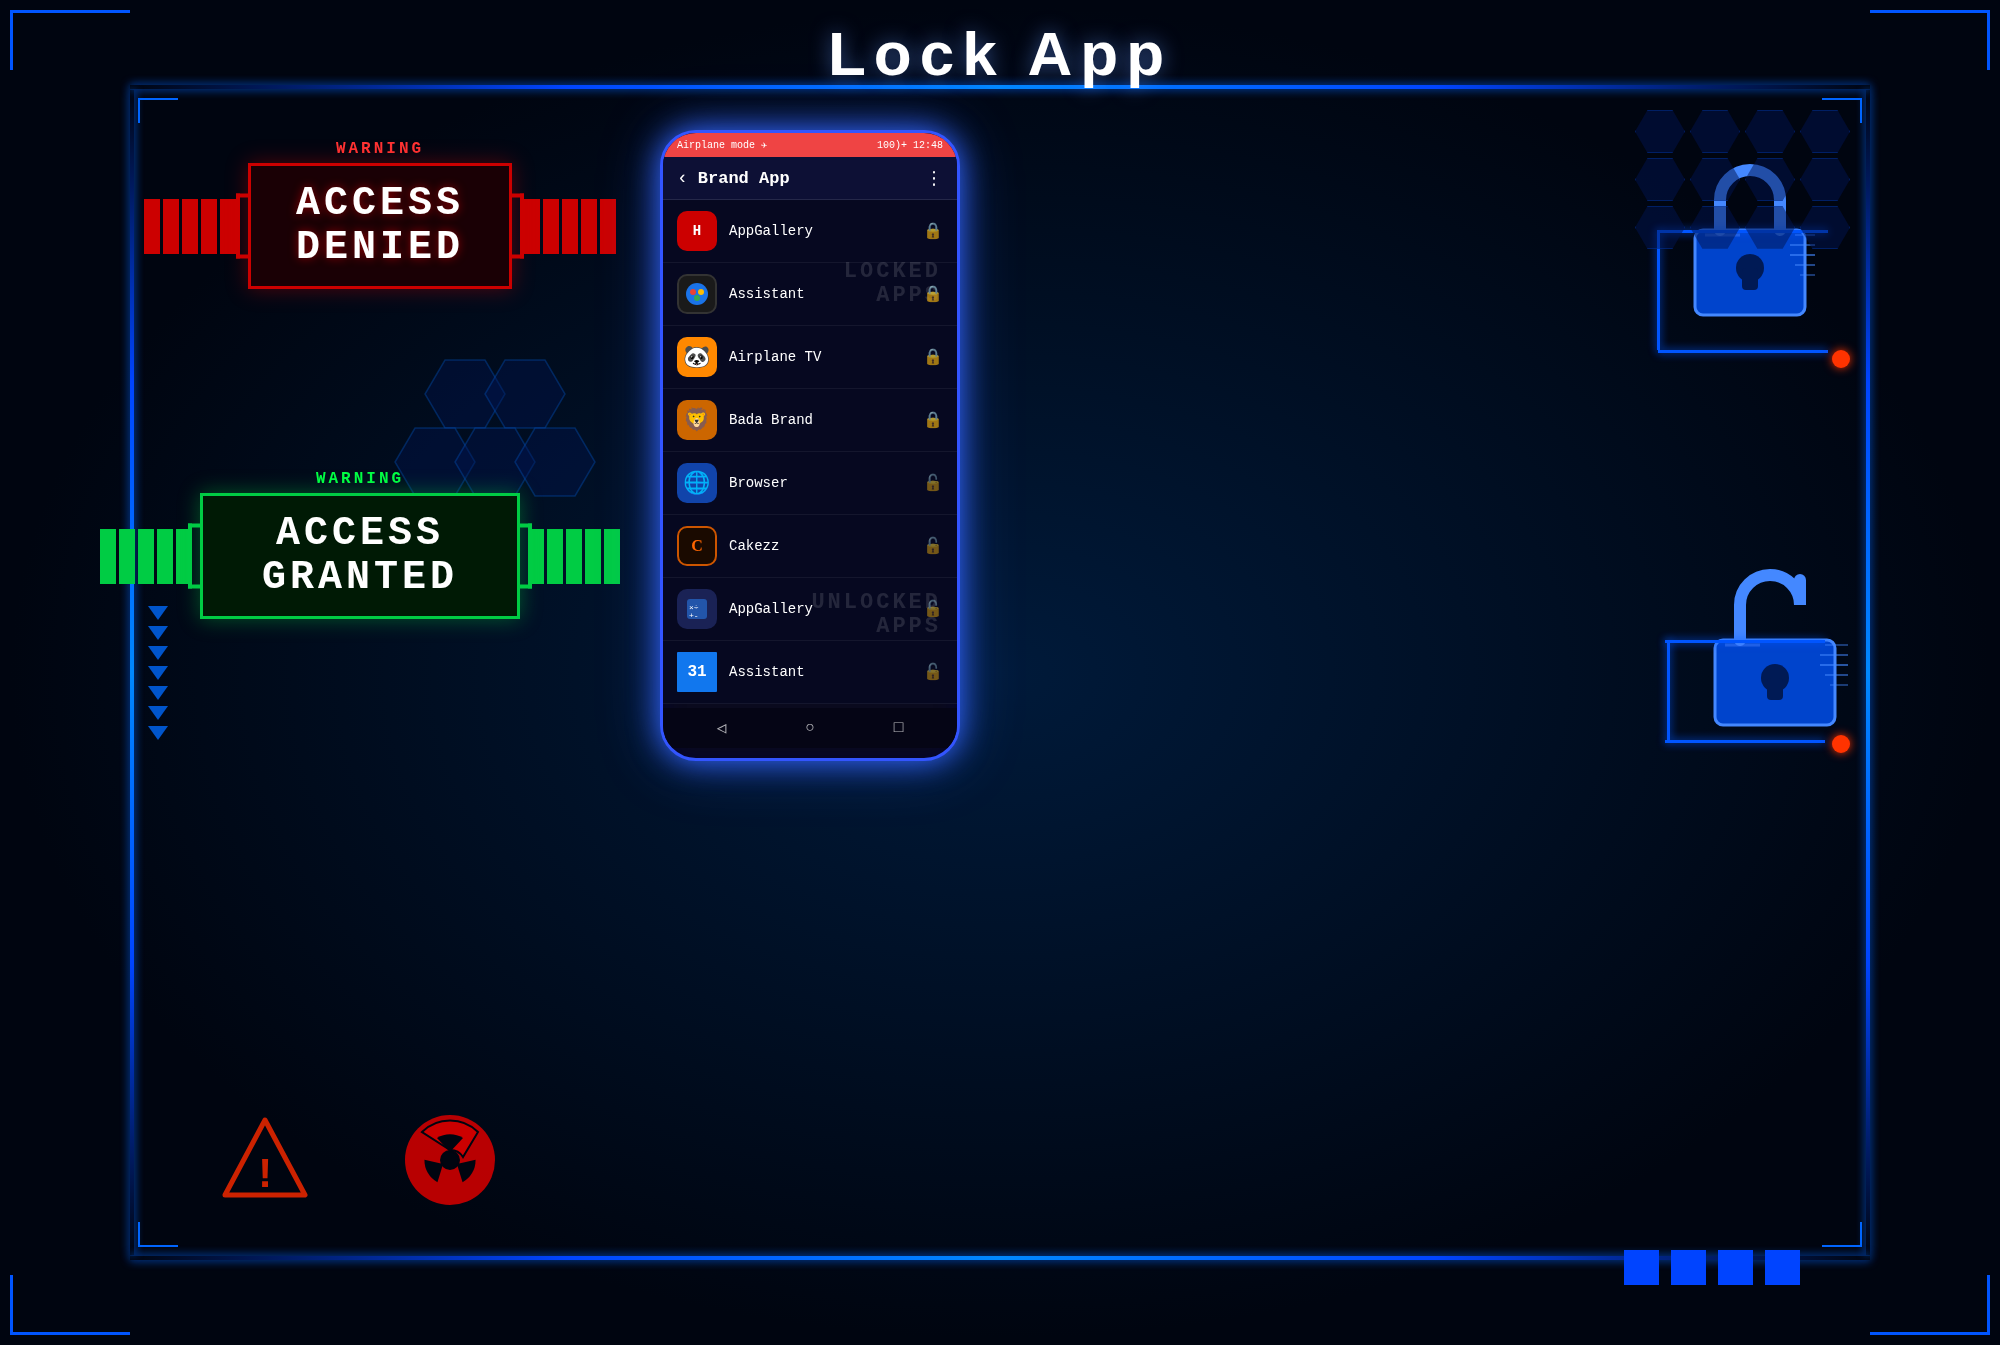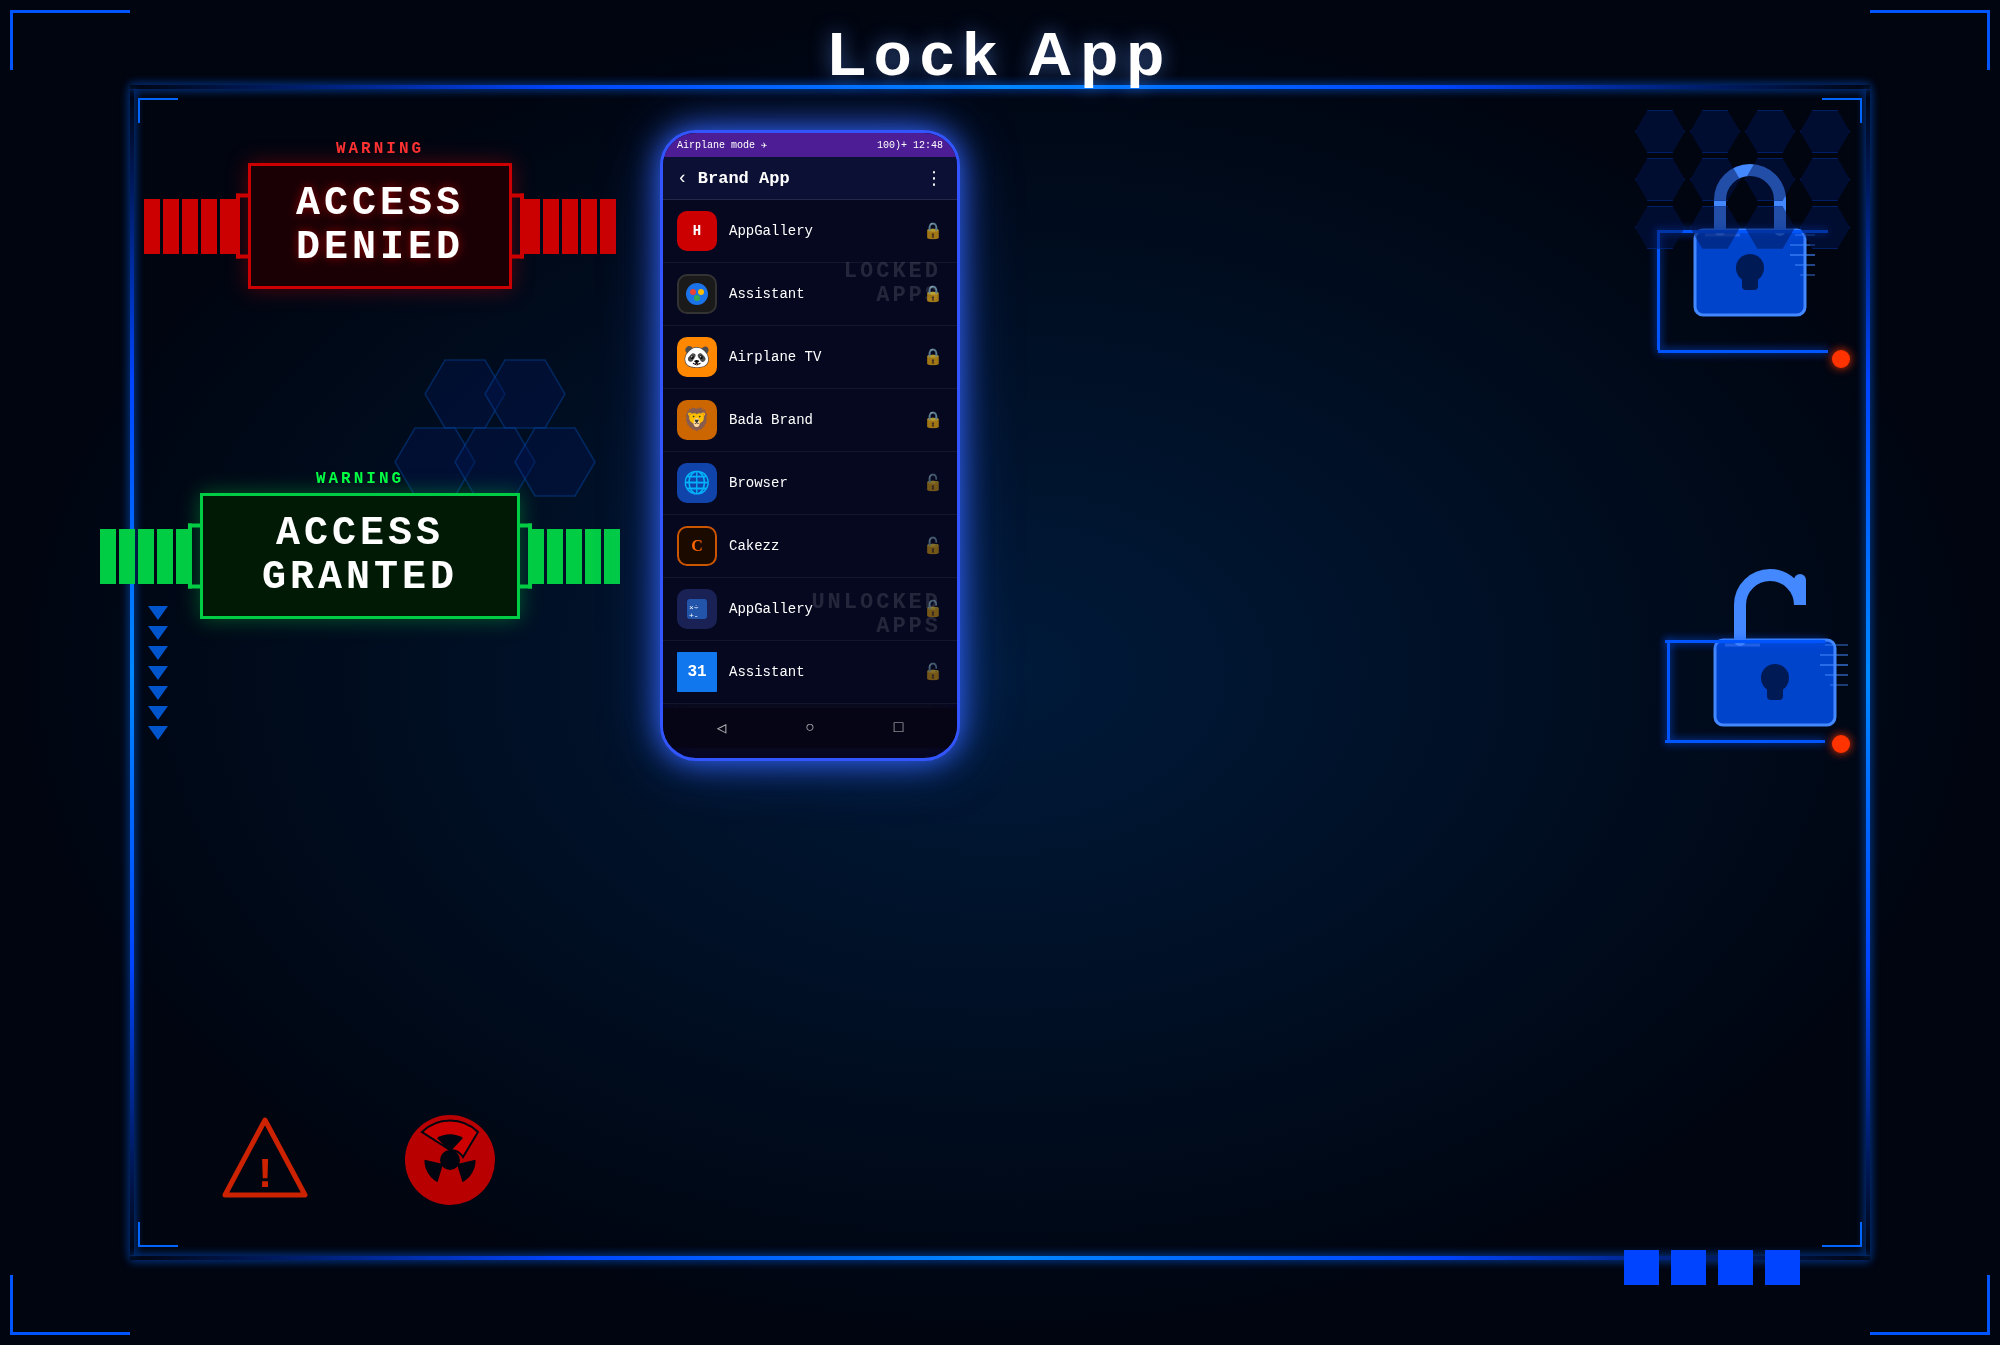--- a/index.html
+++ b/index.html
@@ -210,21 +210,21 @@
       background: #0a0a1e;
       border-radius: 36px;
       border: 3px solid #3355ff;
       box-shadow: 0 0 30px #3366ff, 0 0 60px rgba(50,100,255,0.4), inset 0 0 20px rgba(0,0,50,0.8);
       overflow: hidden;
       padding-bottom: 10px;
     }
 
     
     .phone-status-bar {
-      background: #4c1d95;
+      background: #ef4444;
       padding: 6px 14px;
       display: flex;
       justify-content: space-between;
       align-items: center;
       font-size: 10px;
       color: white;
     }
     .status-left { display: flex; align-items: center; gap: 4px; }
 
     

